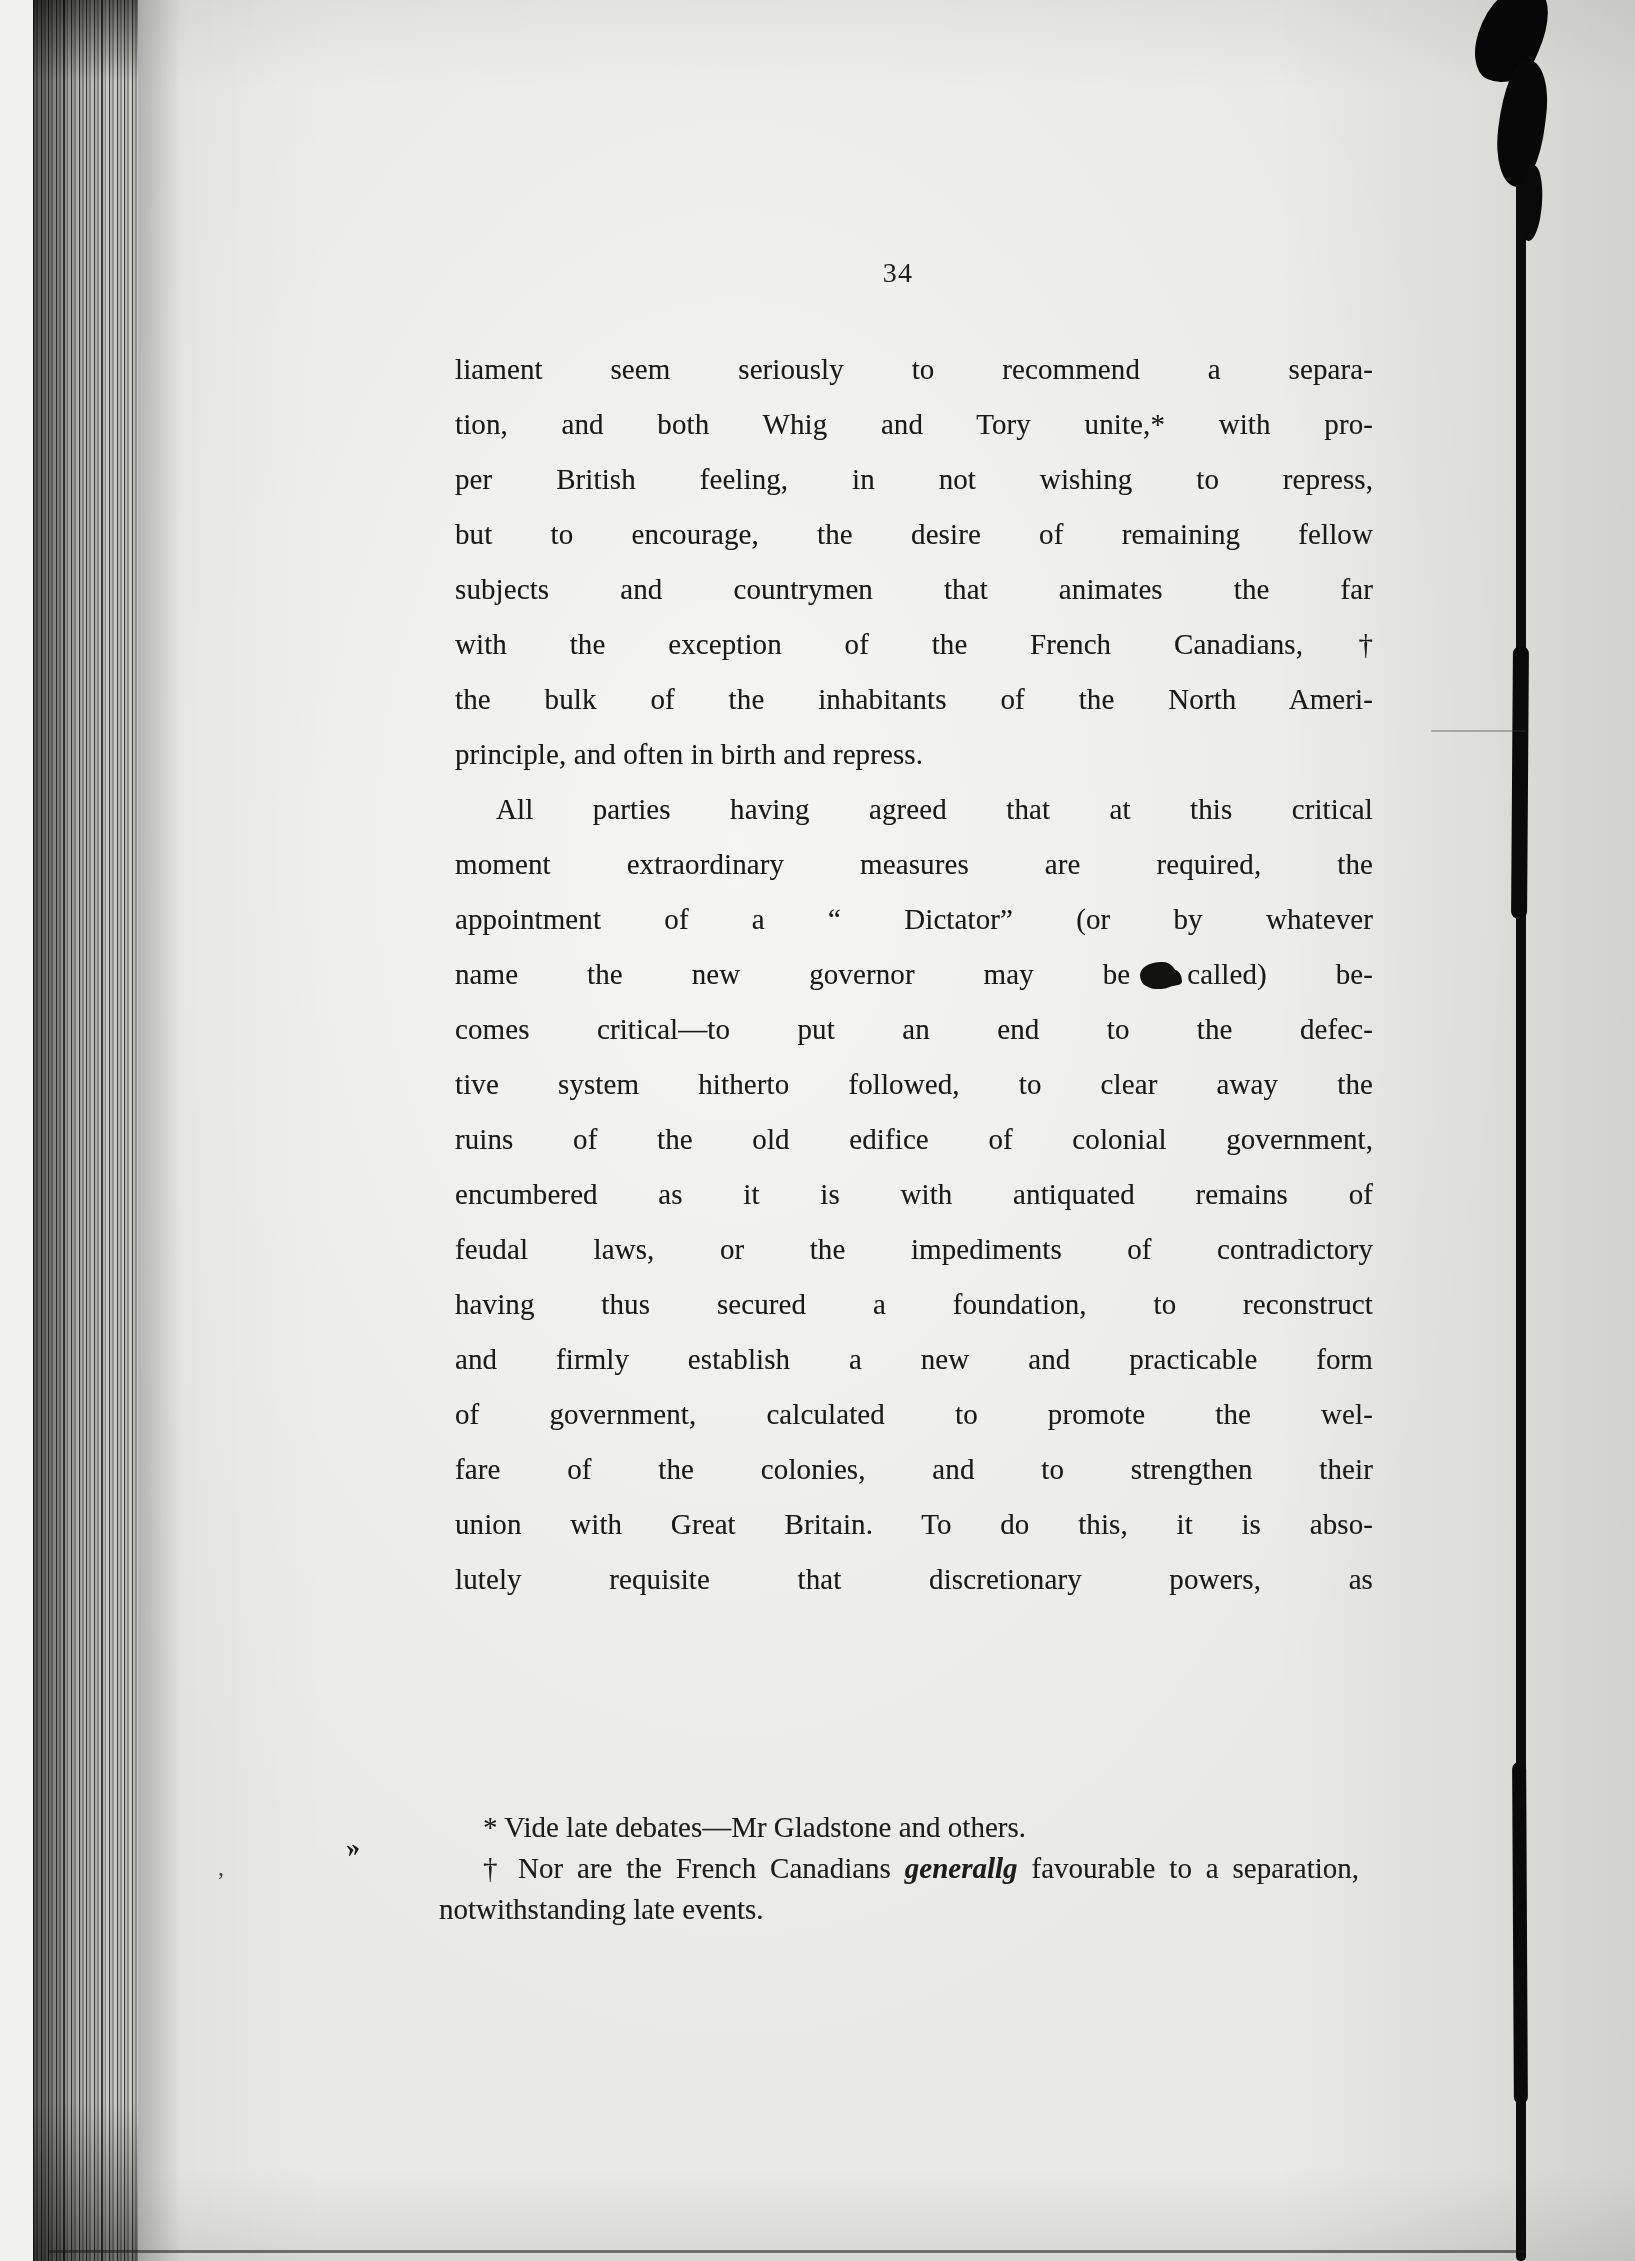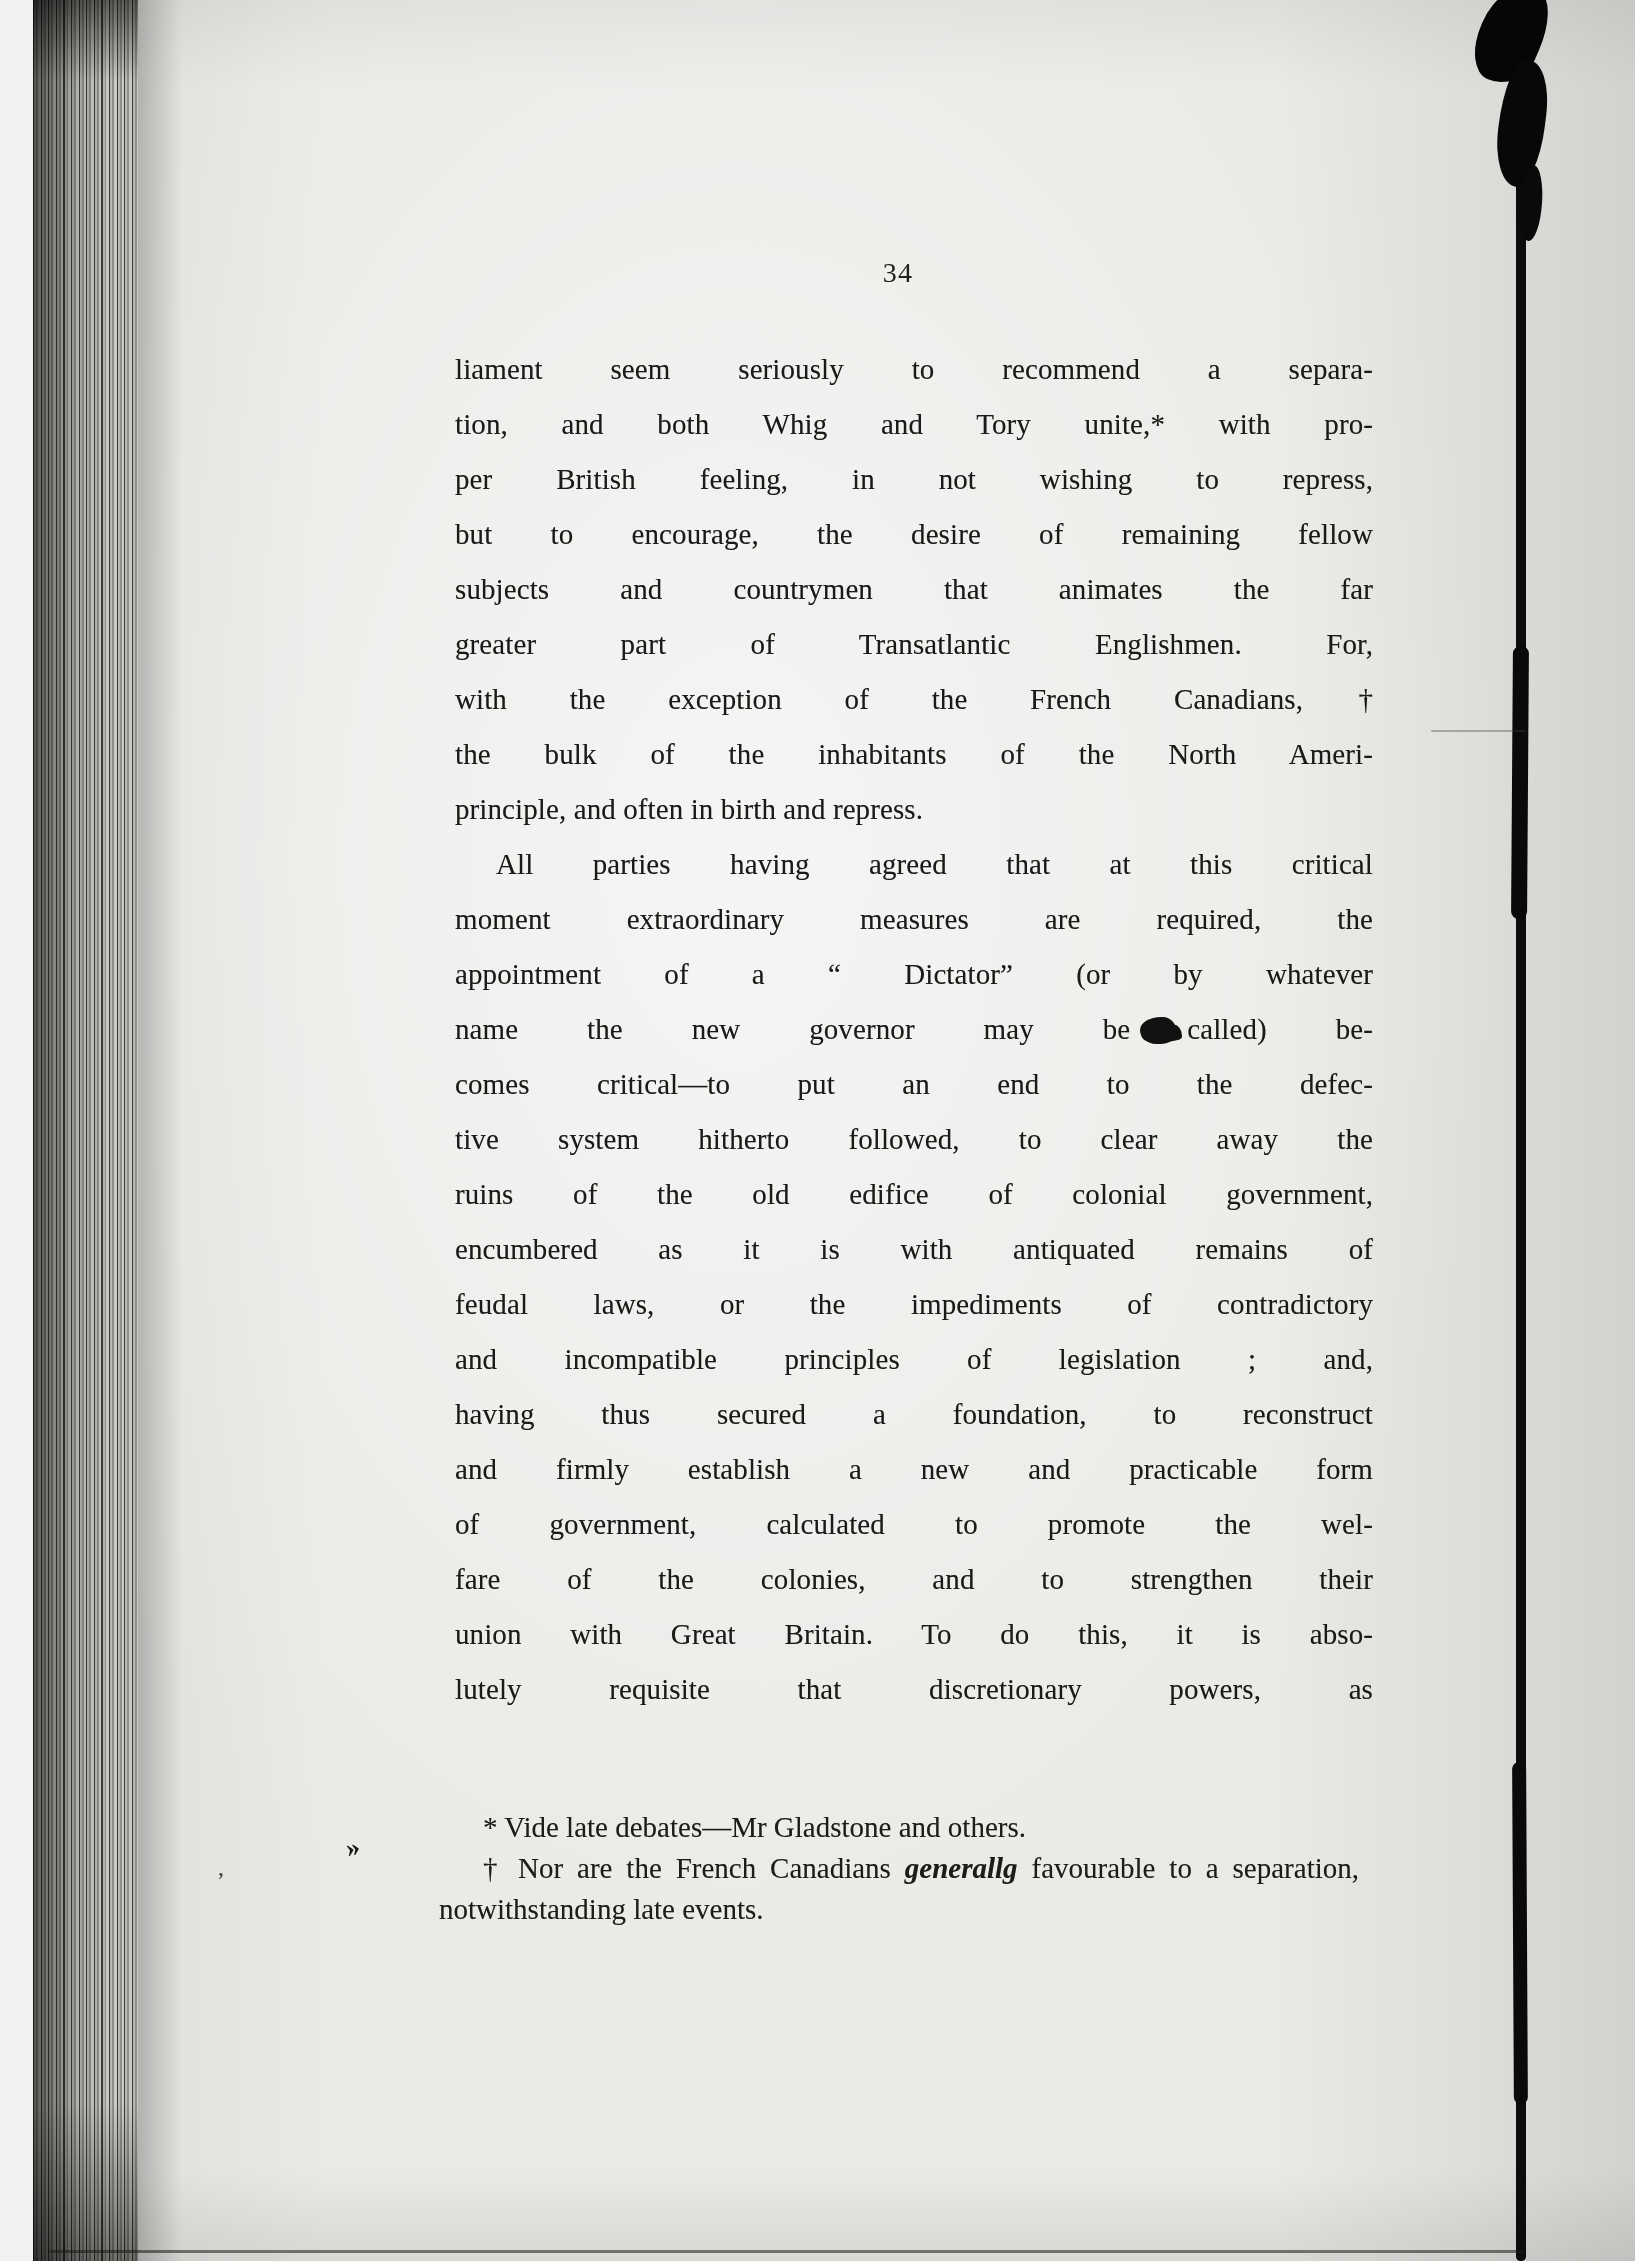--- a/index.html
+++ b/index.html
@@ -132,37 +132,35 @@
   <div class="speck-1"></div>
 
   <div class="page-number">34</div>
 
   <div class="text-block">
     <div class="line">liament seem seriously to recommend a separa-</div>
     <div class="line">tion, and both Whig and Tory unite,* with pro-</div>
     <div class="line">per British feeling, in not wishing to repress,</div>
     <div class="line">but to encourage, the desire of remaining fellow</div>
     <div class="line">subjects and countrymen that animates the far</div>
-    <div class="line">greater part of Transatlantic Englishmen.  For,</div>
     <div class="line">with the exception of the French Canadians,†</div>
     <div class="line">the bulk of the inhabitants of the North Ameri-</div>
     <div class="line endpara">principle, and often in birth and repress.</div>
 
     <div class="line indent">All parties having agreed that at this critical</div>
     <div class="line">moment extraordinary measures are required, the</div>
     <div class="line">appointment of a “ Dictator” (or by whatever</div>
 
     <div class="line"><span>name the new governor may be</span><span class="ink-blot"></span><span>called) be-</span></div>
 
     <div class="line">comes critical—to put an end to the defec-</div>
     <div class="line">tive system hitherto followed, to clear away the</div>
     <div class="line">ruins of the old edifice of colonial government,</div>
     <div class="line">encumbered as it is with antiquated remains of</div>
     <div class="line">feudal laws, or the impediments of contradictory</div>
-    <div class="line">and incompatible principles of legislation ; and,</div>
     <div class="line">having thus secured a foundation, to reconstruct</div>
     <div class="line">and firmly establish a new and practicable form</div>
     <div class="line">of government, calculated to promote the wel-</div>
     <div class="line">fare of the colonies, and to strengthen their</div>
     <div class="line">union with Great Britain.  To do this, it is abso-</div>
     <div class="line">lutely requisite that discretionary powers, as</div>
   </div>
 
   <div class="footnotes">
     <p class="fn fn1">* Vide late debates—Mr Gladstone and others.</p>

